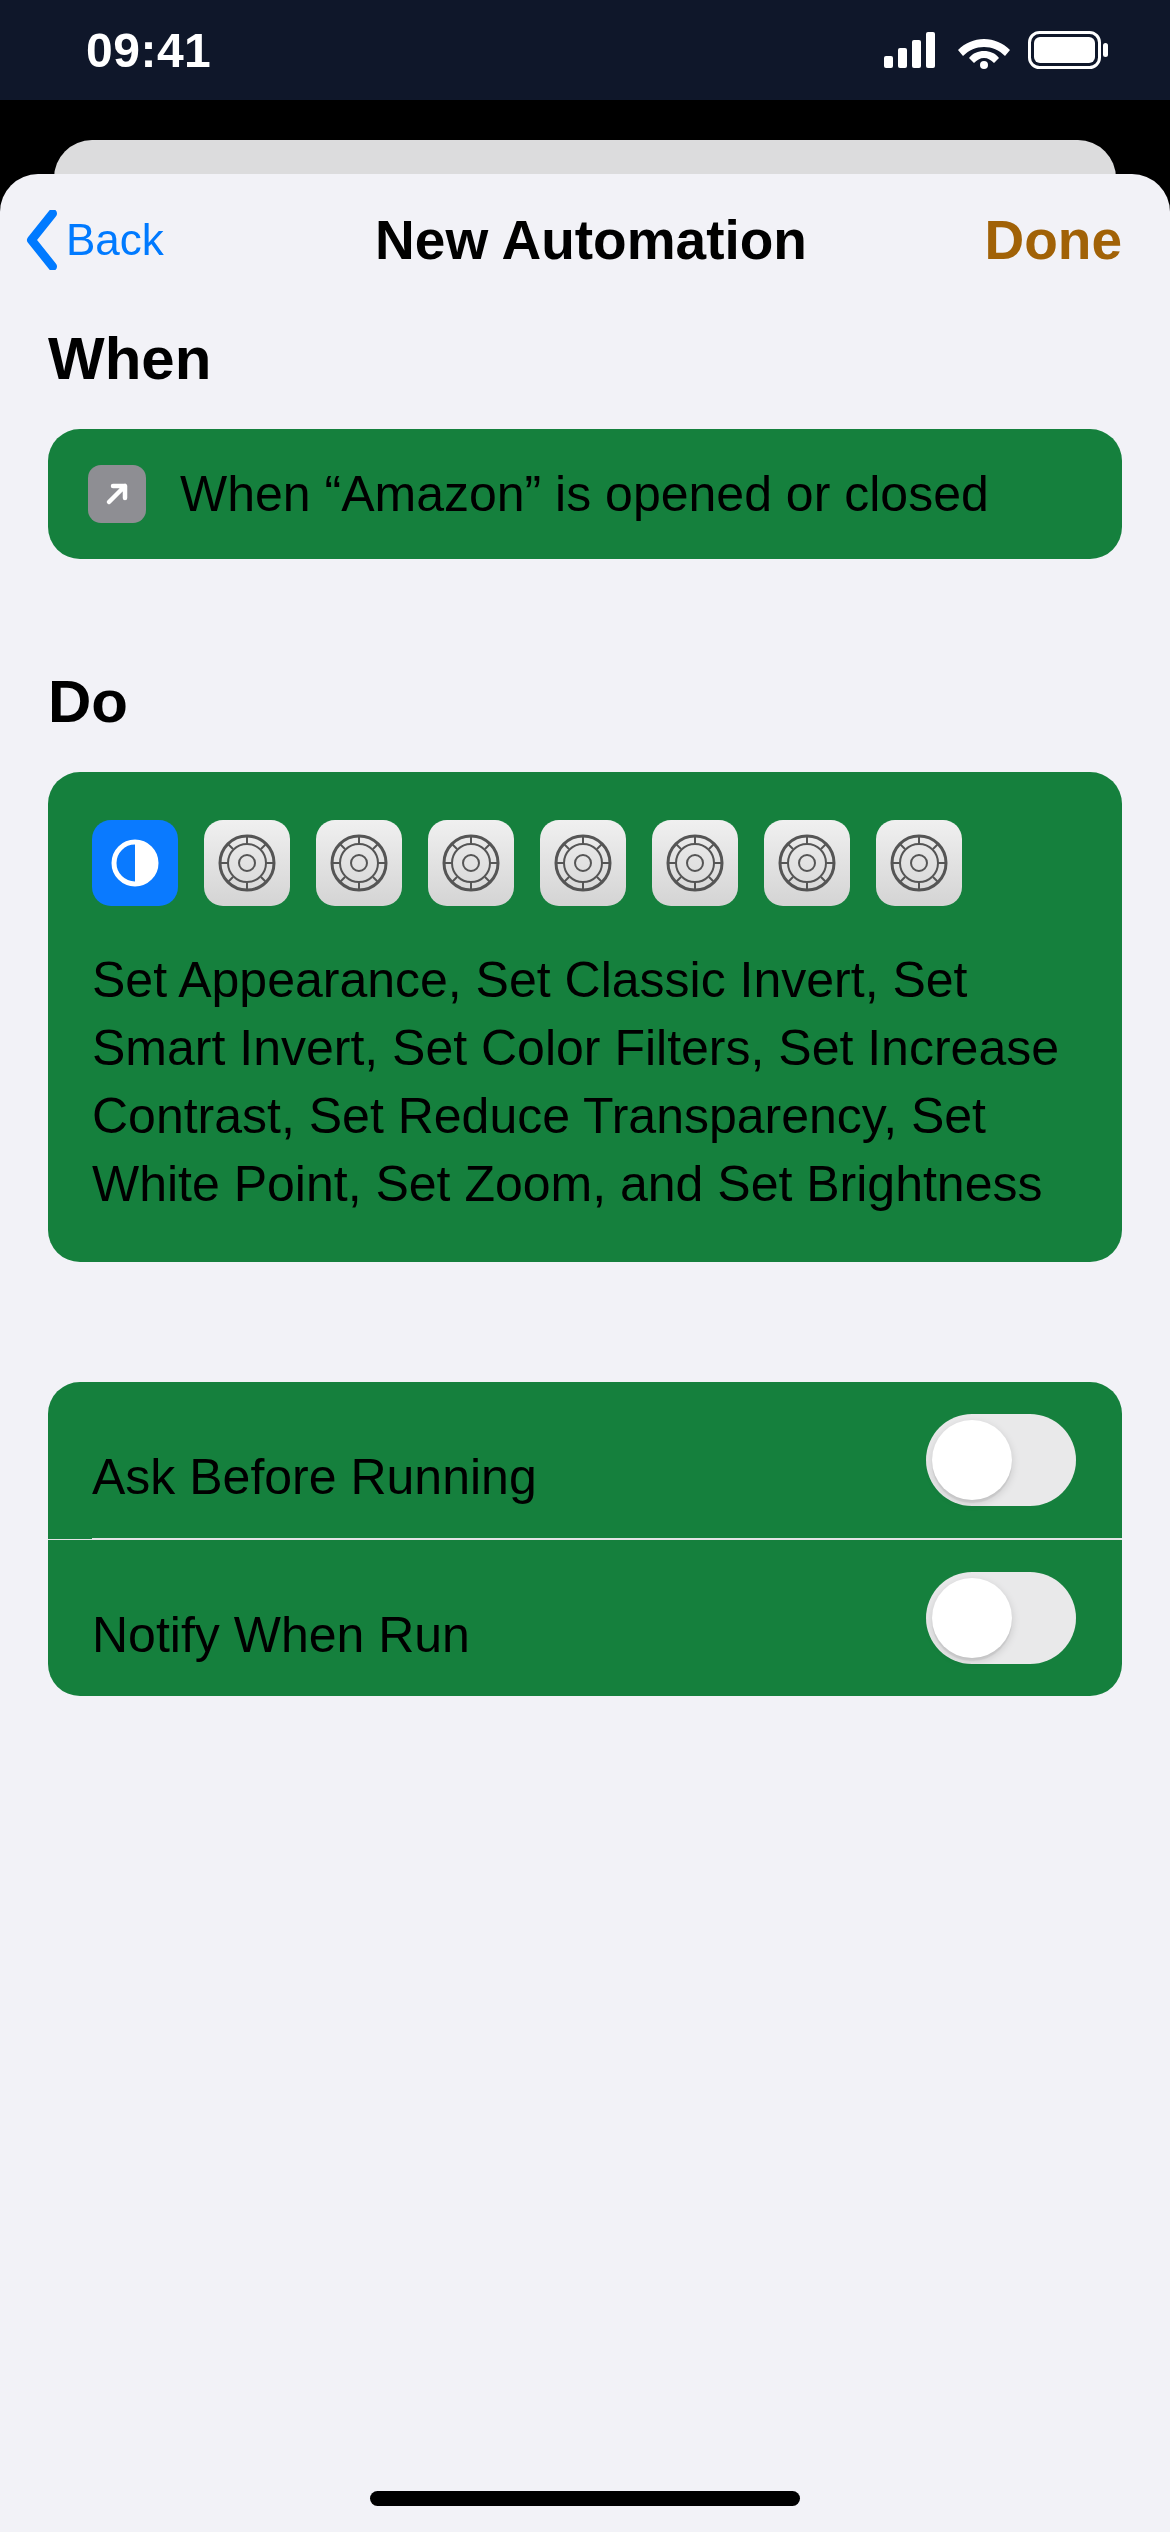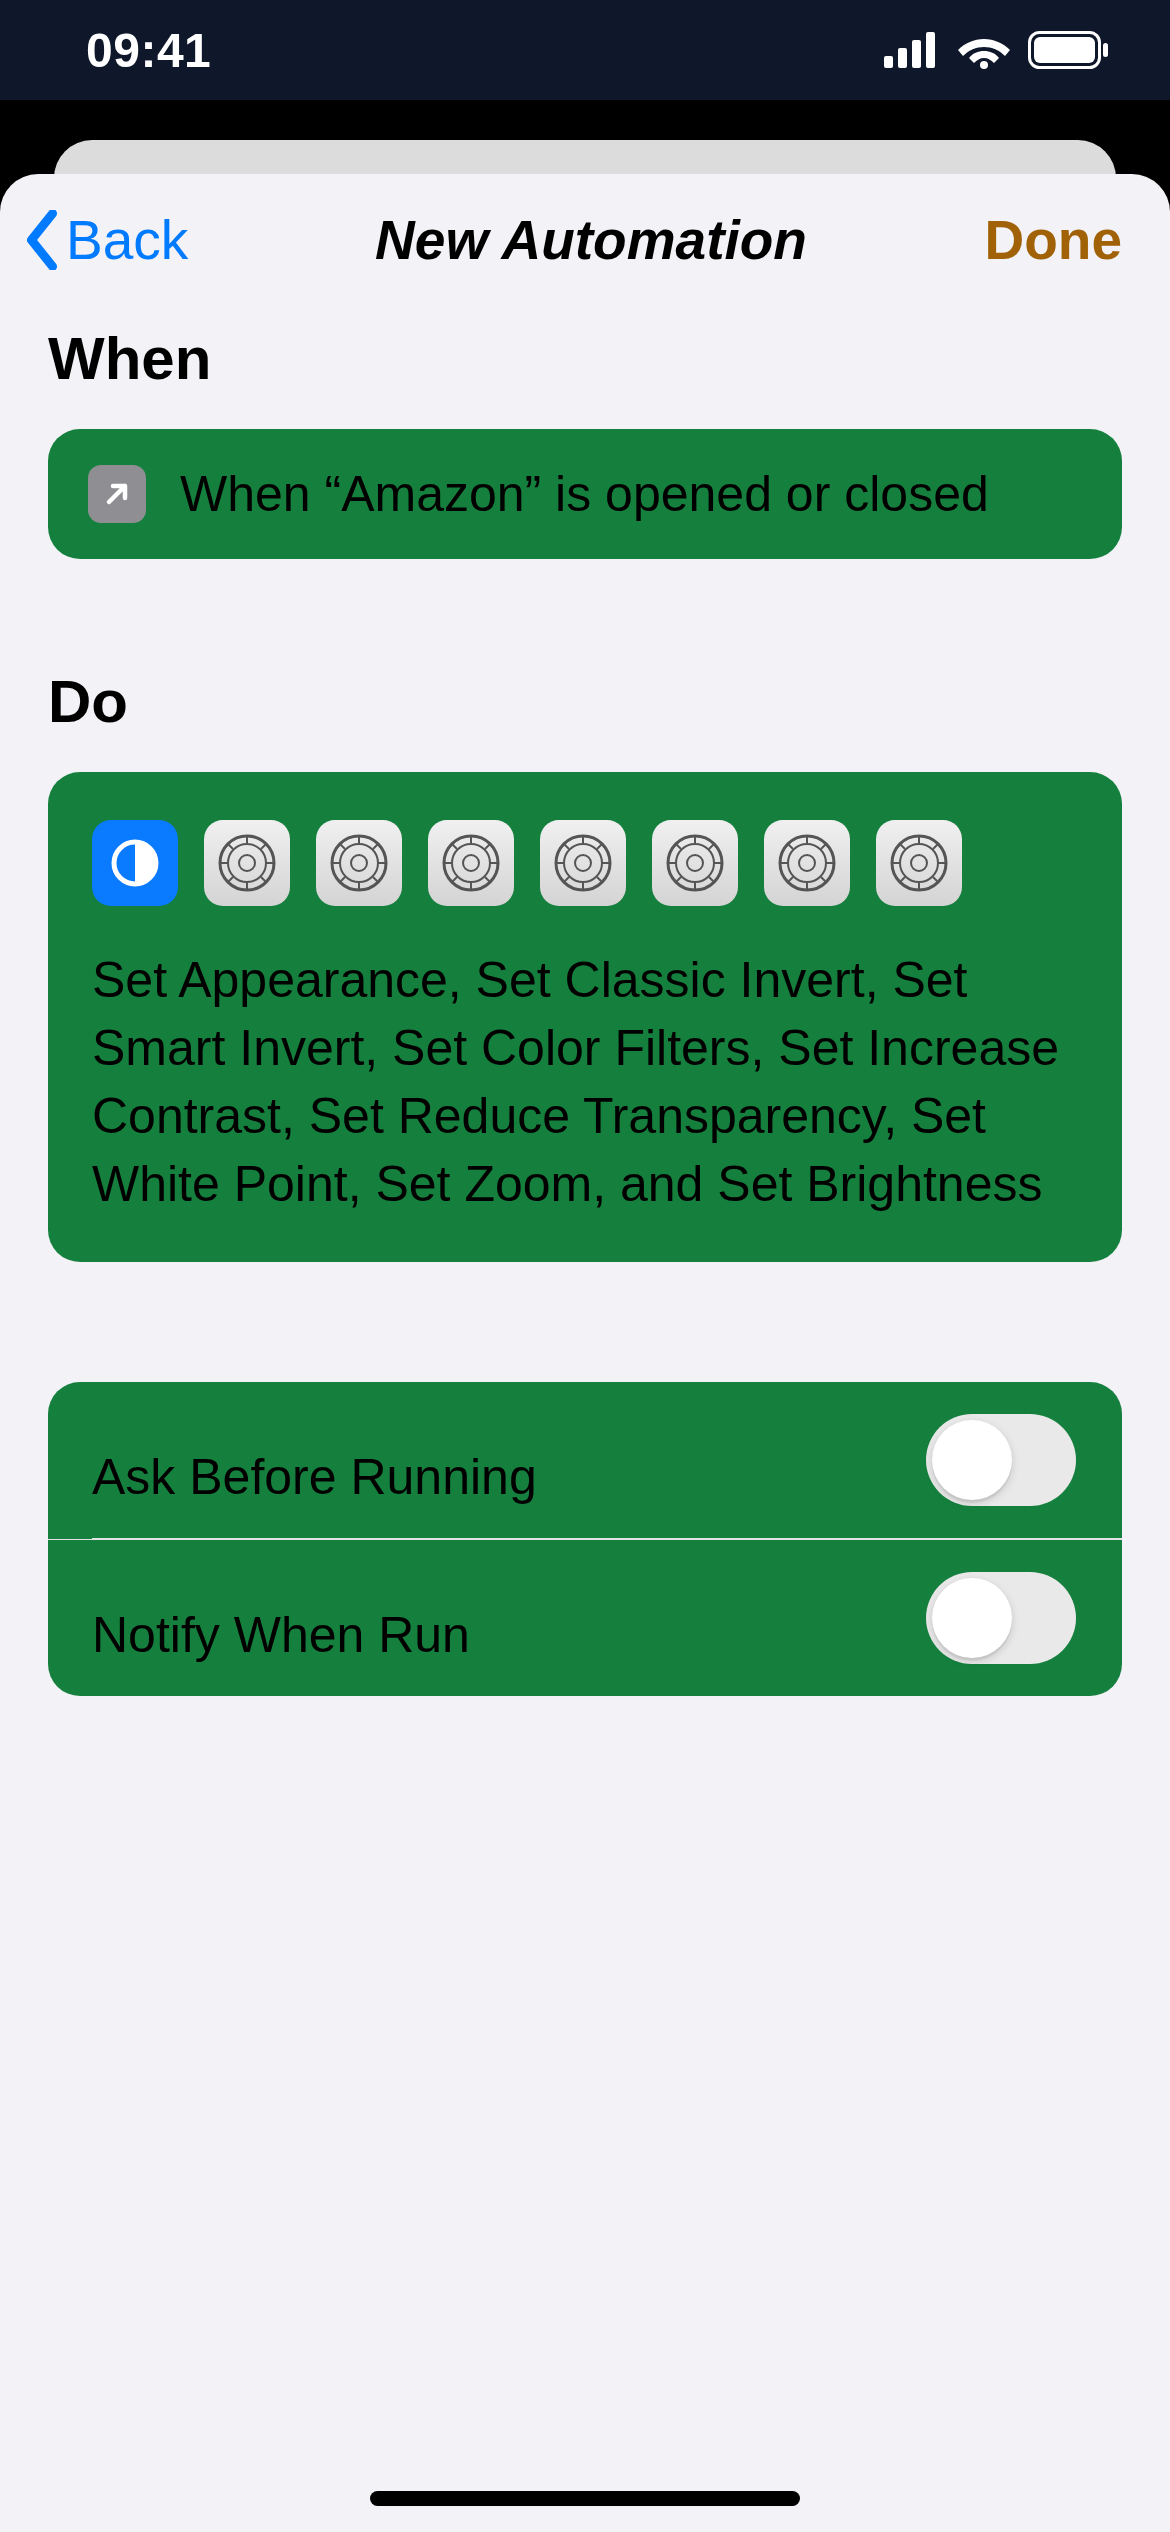--- a/index.html
+++ b/index.html
@@ -13,22 +13,22 @@
 
 .sheet-stack { position: absolute; top: 140px; left: 54px; right: 54px; height: 80px; background: #dcdcdd; border-radius: 38px 38px 0 0; }
 
 
 .sheet { position: absolute; top: 174px; left: 0; right: 0; bottom: 0; background: #f2f2f7; border-radius: 38px 38px 0 0; padding: 0; }
 
 
 .navbar { display: flex; align-items: center; justify-content: space-between; padding: 34px 48px 0 24px; }
 .nav-left { display: flex; align-items: center; color: #007aff; gap: 6px; }
 .nav-left svg { width: 36px; height: 60px; }
-.nav-back-label { font-size: 55px; font-weight: 400; color: #007aff; }
-.nav-title { font-size: 55px; font-weight: 600; color: #000; position: absolute; left: 12px; right: 0; text-align: center; pointer-events: none; font-style: italic; }
+.nav-back-label { font-size: 44px; font-weight: 400; color: #007aff; }
+.nav-title { font-size: 55px; font-weight: 600; color: #000; position: absolute; left: 12px; right: 0; text-align: center; pointer-events: none; }
 .nav-done { font-size: 55px; font-weight: 600; color: #a16207; }
 
 
 .section-header { font-size: 60px; font-weight: 700; color: #000; padding: 0 48px; margin-top: 108px; margin-bottom: 36px; }
 .section-header.when { margin-top: 52px; }
 
 
 .card { background: #15803d; border-radius: 32px; margin: 0 48px; }
 
 .when-card { display: flex; align-items: center; gap: 34px; padding: 36px 40px; }

